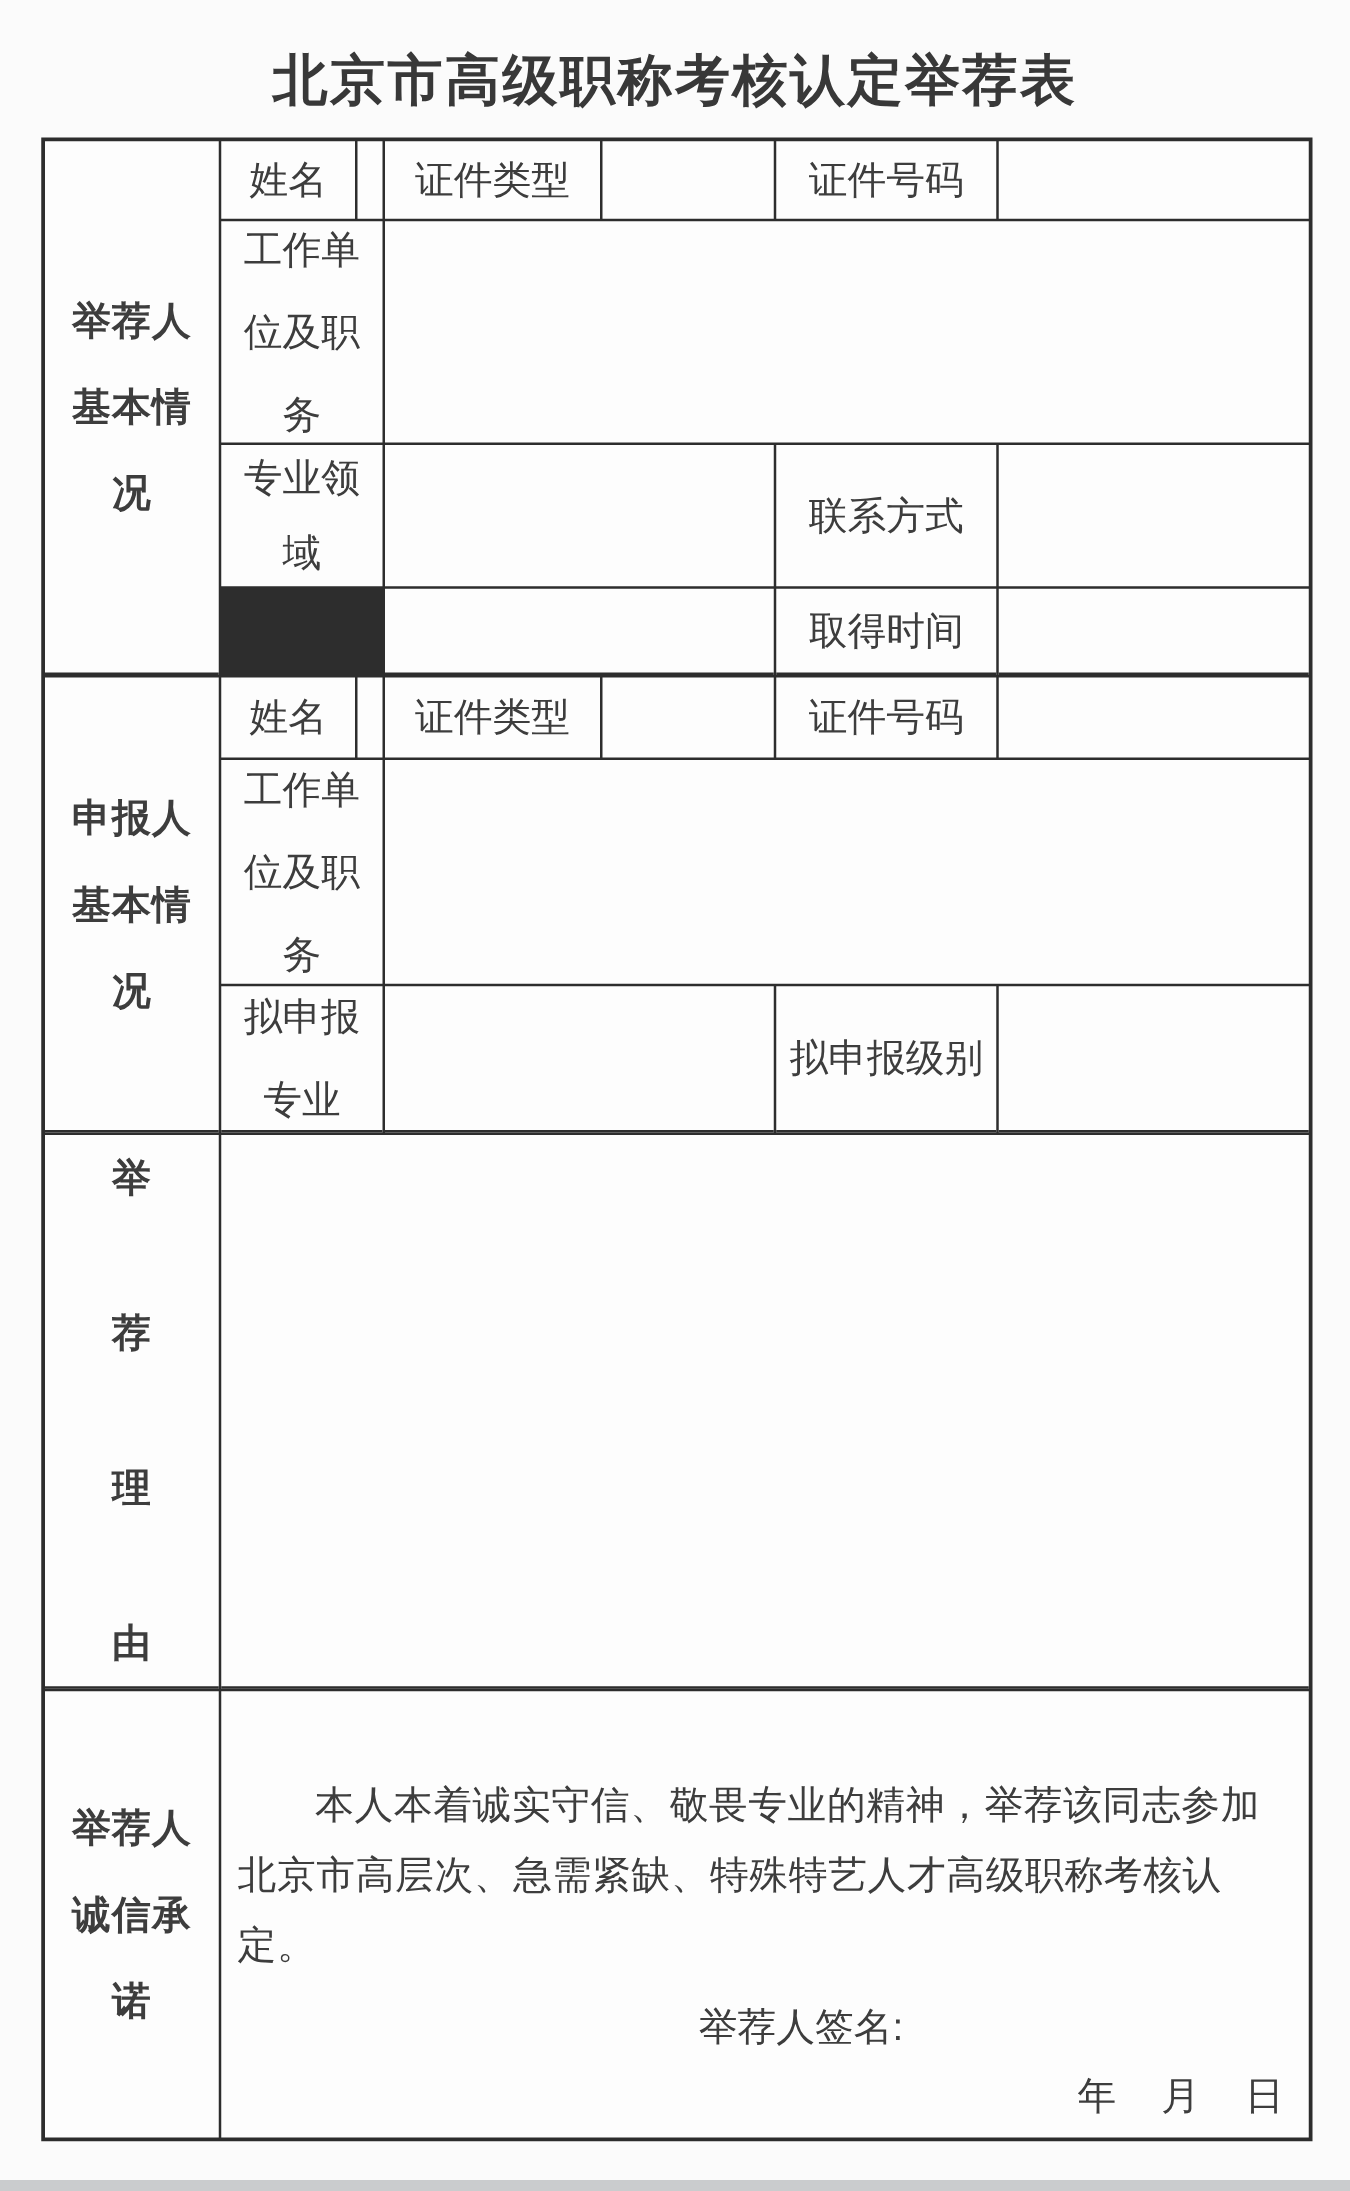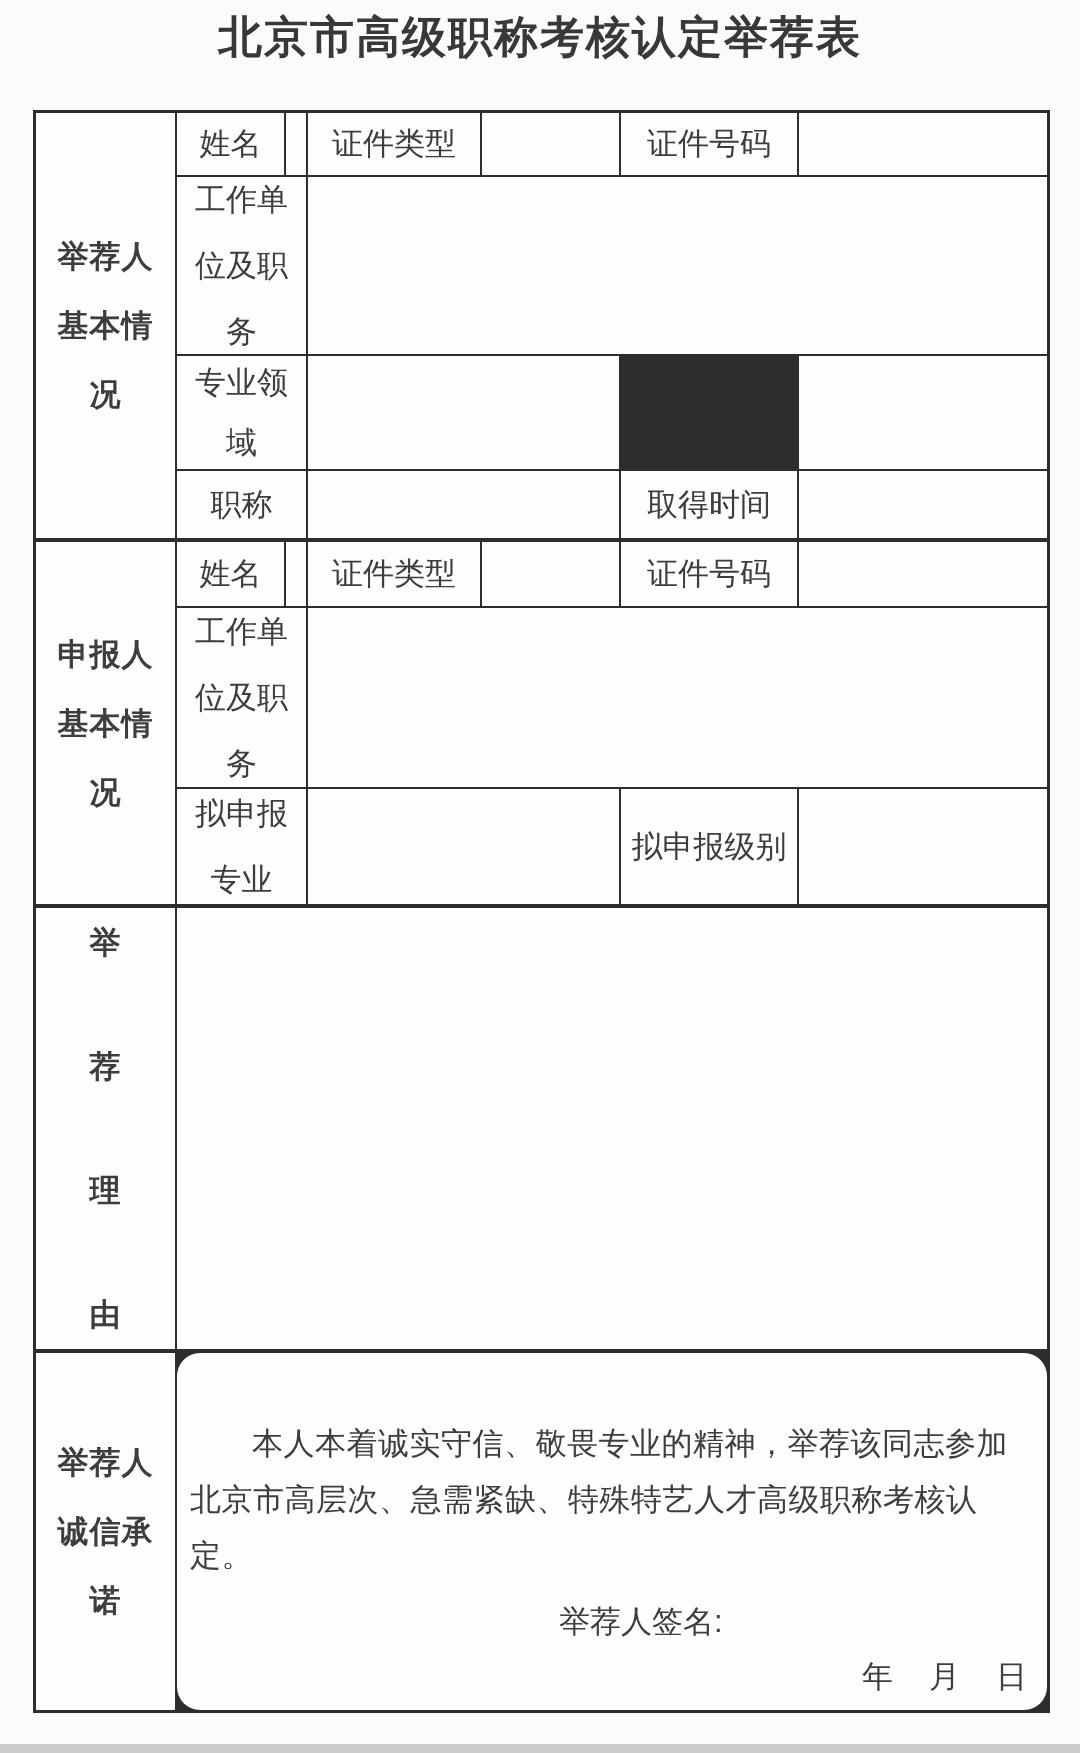--- a/index.html
+++ b/index.html
@@ -7,21 +7,21 @@
     width: 1080px;
     height: 1753px;
     position: relative;
     background: #fbfbfb;
     font-family: "Liberation Sans", "DejaVu Sans", sans-serif;
     color: #3b3b3b;
     overflow: hidden;
   }
   .title {
     margin: 0;
-    padding-top: 10px;
+    padding-top: 38px;
     text-align: center;
     font-size: 44px;
     line-height: 54px;
     font-weight: bold;
     letter-spacing: 2px;
     color: #383838;
   }
   
   .sheet {
     position: absolute;
@@ -53,21 +53,20 @@
   .lh54 div { line-height: 54px; }
   .lh48 div { line-height: 48px; }
   .lh112 div { line-height: 112px; }
   .thickb { border-bottom: 2px solid #2d2d2d; }
   .pledge-cell {
     background: #fdfdfd;
     box-sizing: border-box;
     position: relative;
     font-size: 31px;
     color: #3d3d3d;
-    border-radius: 23px;
   }
   .pledge-text {
     margin: 0;
     padding: 63px 17px 0 13px;
     max-width: 840px;
     font-size: 31px;
     line-height: 56px;
     letter-spacing: 0.5px;
     text-indent: 62px;
     text-align: left;
@@ -138,23 +137,23 @@
     <div>位及职</div>
     <div>务</div>
   </div>
   <div class="cell" style="grid-column:4 / span 4;grid-row:2"></div>
 
   <div class="cell col lh48" style="grid-column:2 / span 2;grid-row:3">
     <div>专业领</div>
     <div>域</div>
   </div>
   <div class="cell" style="grid-column:4 / span 2;grid-row:3"></div>
+  <div class="cell" style="grid-column:6;grid-row:3">联系方式</div>
   <div class="cell" style="grid-column:7;grid-row:3"></div>
 
-  <div class="cell thickb" style="grid-column:2 / span 2;grid-row:4">职称</div>
   <div class="cell thickb" style="grid-column:4 / span 2;grid-row:4"></div>
   <div class="cell thickb" style="grid-column:6;grid-row:4">取得时间</div>
   <div class="cell thickb" style="grid-column:7;grid-row:4"></div>
 
   <div class="cell" style="grid-column:2;grid-row:5">姓名</div>
   <div class="cell" style="grid-column:3;grid-row:5"></div>
   <div class="cell" style="grid-column:4;grid-row:5">证件类型</div>
   <div class="cell" style="grid-column:5;grid-row:5"></div>
   <div class="cell" style="grid-column:6;grid-row:5">证件号码</div>
   <div class="cell" style="grid-column:7;grid-row:5"></div>

